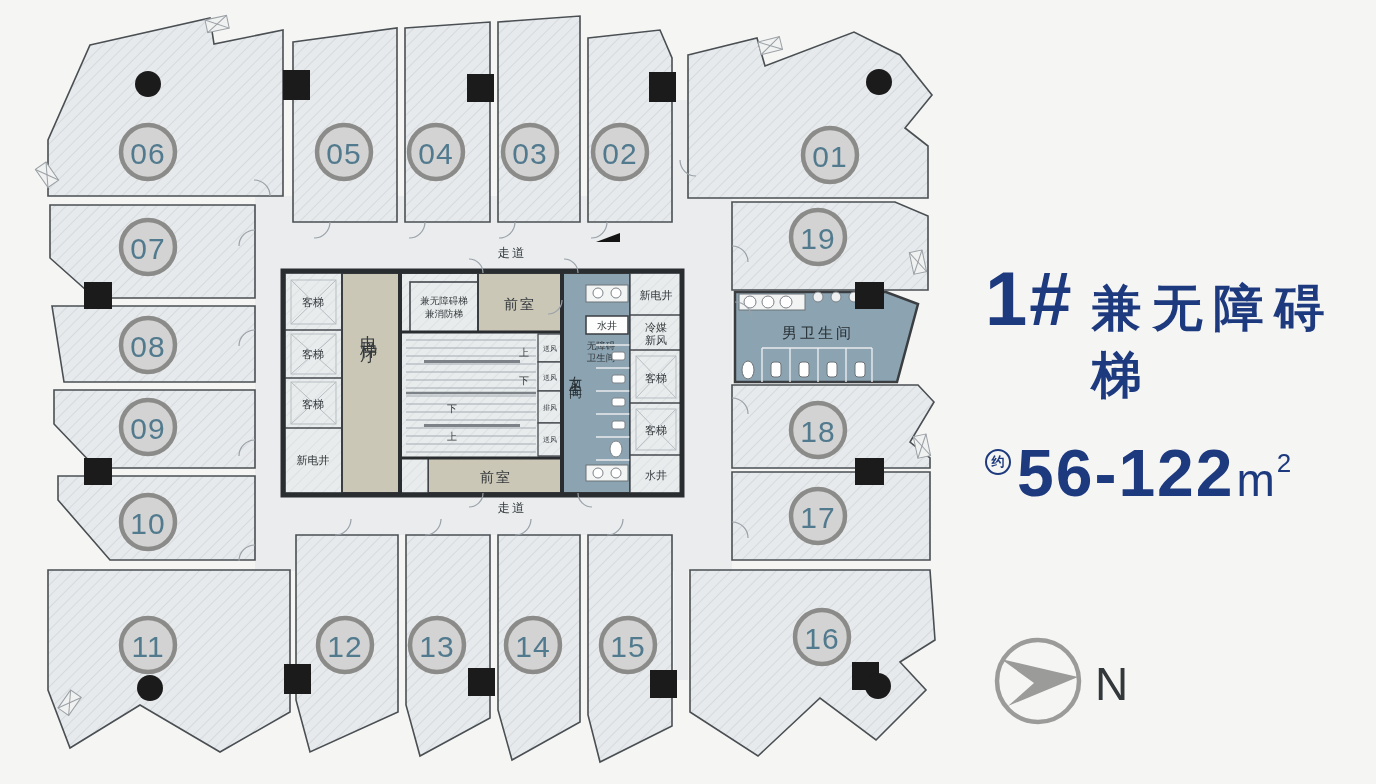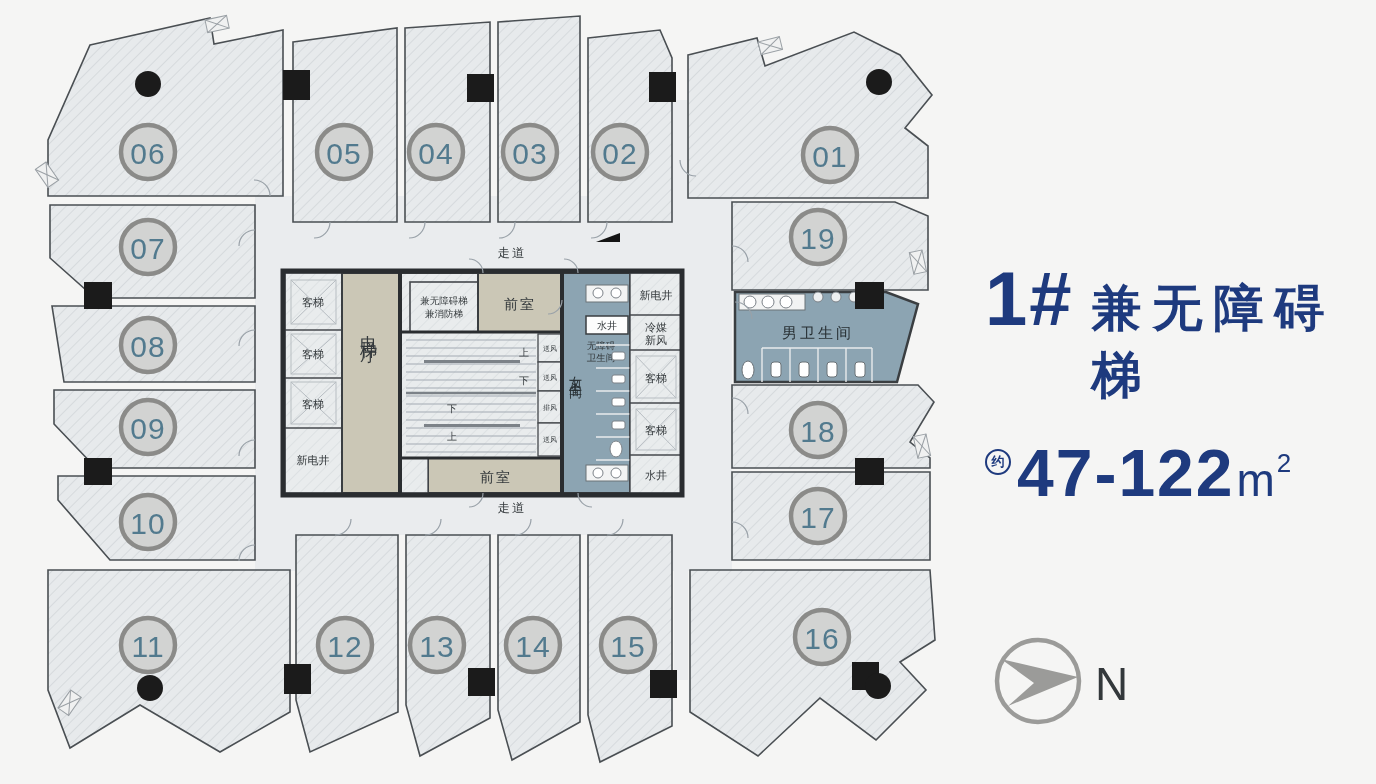--- a/index.html
+++ b/index.html
@@ -388,19 +388,19 @@
 <div class="vlabel" id="label-elevator-hall">电梯厅</div>
 <div class="vlabel" id="label-womens-wc">女卫生间</div>
 
 <div class="title-block">
   <div class="title-line1">
     <span class="t-num">1#</span>
     <span class="t-cn">兼无障碍梯</span>
   </div>
   <div class="title-line2">
     <span class="approx-circle">约</span>
-    <span class="t-area">47-122</span>
+    <span class="t-area">56-122</span>
     <span class="t-unit">m</span>
     <span class="t-unit t-sup">2</span>
   </div>
 </div>
 
 </div>
 
 </body></html>

